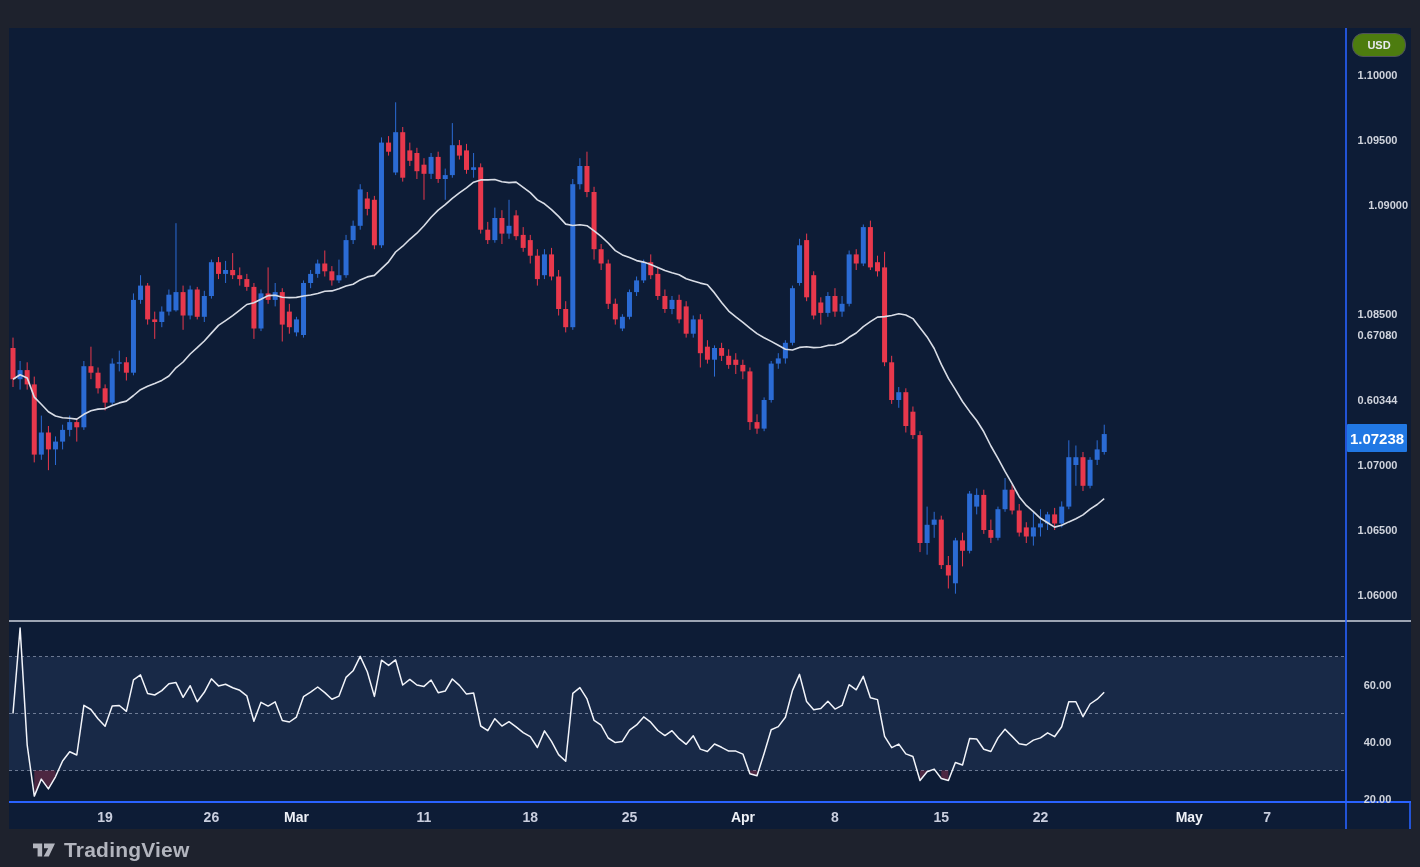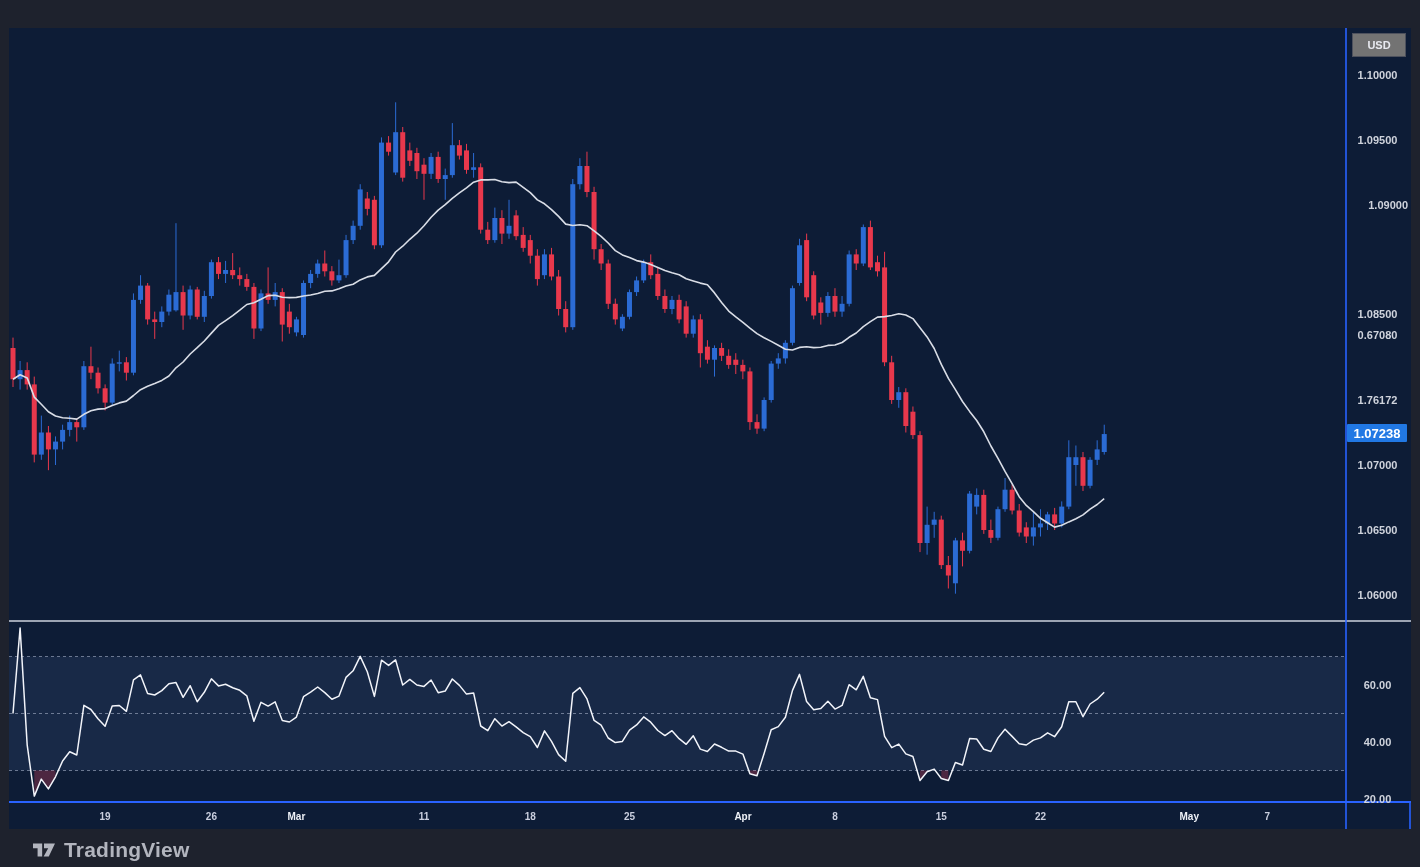--- a/index.html
+++ b/index.html
@@ -1,30 +1,30 @@
 <!DOCTYPE html>
 <html><head>
 <meta charset="utf-8">
 <style>
   html,body{margin:0;padding:0;background:#1e222d;width:1420px;height:867px;overflow:hidden;
     font-family:"Liberation Sans","DejaVu Sans",sans-serif;-webkit-font-smoothing:antialiased;}
   #stage{position:relative;width:1420px;height:867px;background:#1e222d;}
   #chart-bg{position:absolute;left:9px;top:28px;width:1402px;height:801px;background:#0d1c36;}
   #chart-svg{position:absolute;left:0;top:0;width:1420px;height:867px;}
   .hdr{position:absolute;left:10px;top:6px;font-size:12.5px;font-weight:700;color:#e4e7ee;letter-spacing:.1px;}
-  .usd-chip{position:absolute;left:1352px;top:33px;width:52px;height:22px;border:1px solid #4d515d;border-radius:0;
-    background:#737373;color:#e8eaf0;font-size:11px;font-weight:700;display:flex;align-items:center;justify-content:center;}
+  .usd-chip{position:absolute;left:1352px;top:33px;width:52px;height:22px;border:1px solid #4d515d;border-radius:11px;
+    background:#4d7c0f;color:#e8eaf0;font-size:11px;font-weight:700;display:flex;align-items:center;justify-content:center;}
   .price-tick{position:absolute;left:1347px;width:61px;height:16px;line-height:16px;text-align:center;
     color:#cfd3dc;font-size:11px;font-weight:600;}
   .rsi-tick{position:absolute;left:1347px;width:61px;height:16px;line-height:16px;text-align:center;
     color:#cfd3dc;font-size:11px;font-weight:600;}
-  .last-badge{position:absolute;left:1347px;top:425px;width:60px;height:18px;background:#2178e4;border-radius:1px;
-    color:#ffffff;font-size:13px;font-weight:700;display:flex;align-items:center;justify-content:center;}
+  .last-badge{position:absolute;left:1347px;top:425px;width:60px;height:28px;background:#2178e4;border-radius:1px;
+    color:#ffffff;font-size:15px;font-weight:700;display:flex;align-items:center;justify-content:center;}
   .time-label{position:absolute;top:809px;height:16px;line-height:16px;transform:translateX(-50%);
-    color:#c9cede;font-size:10px;font-weight:600;white-space:nowrap;}
+    color:#c9cede;font-size:14px;font-weight:600;white-space:nowrap;}
   .time-label.month{color:#eef1f7;font-weight:700;}
   .footer{position:absolute;left:33px;top:838px;display:flex;align-items:center;gap:9px;}
   .footer-text{color:#b2b5be;font-size:21px;font-weight:700;letter-spacing:.2px;}
 </style>
 </head>
 <body>
 
 <div id="stage">
   <div id="chart-bg"></div>
   <svg id="chart-svg" viewBox="0 0 1420 867">
@@ -356,21 +356,21 @@
 
 
   <div class="usd-chip">USD</div>
 
   <div id="price-axis">
       <div class="price-tick" style="top: 67px;">1.10000</div>
       <div class="price-tick" style="top: 132px;">1.09500</div>
       <div class="price-tick" style="top: 197px; text-align: right;">1.09000</div>
       <div class="price-tick" style="top: 262px; margin-top: 44px;">1.08500</div>
       <div class="price-tick" style="top: 327px;">0.67080</div>
-      <div class="price-tick" style="top: 392px;">1.76172</div>
+      <div class="price-tick" style="top: 392px;">0.60344</div>
       <div class="price-tick" style="top: 457px;">1.07000</div>
       <div class="price-tick" style="top: 522px;">1.06500</div>
       <div class="price-tick" style="top: 587px;">1.06000</div>
     </div>
   <div id="rsi-axis">
       <div class="rsi-tick" style="top: 677px;">60.00</div>
       <div class="rsi-tick" style="top: 734px;">40.00</div>
       <div class="rsi-tick" style="top: 791px;">20.00</div>
     </div>
 

